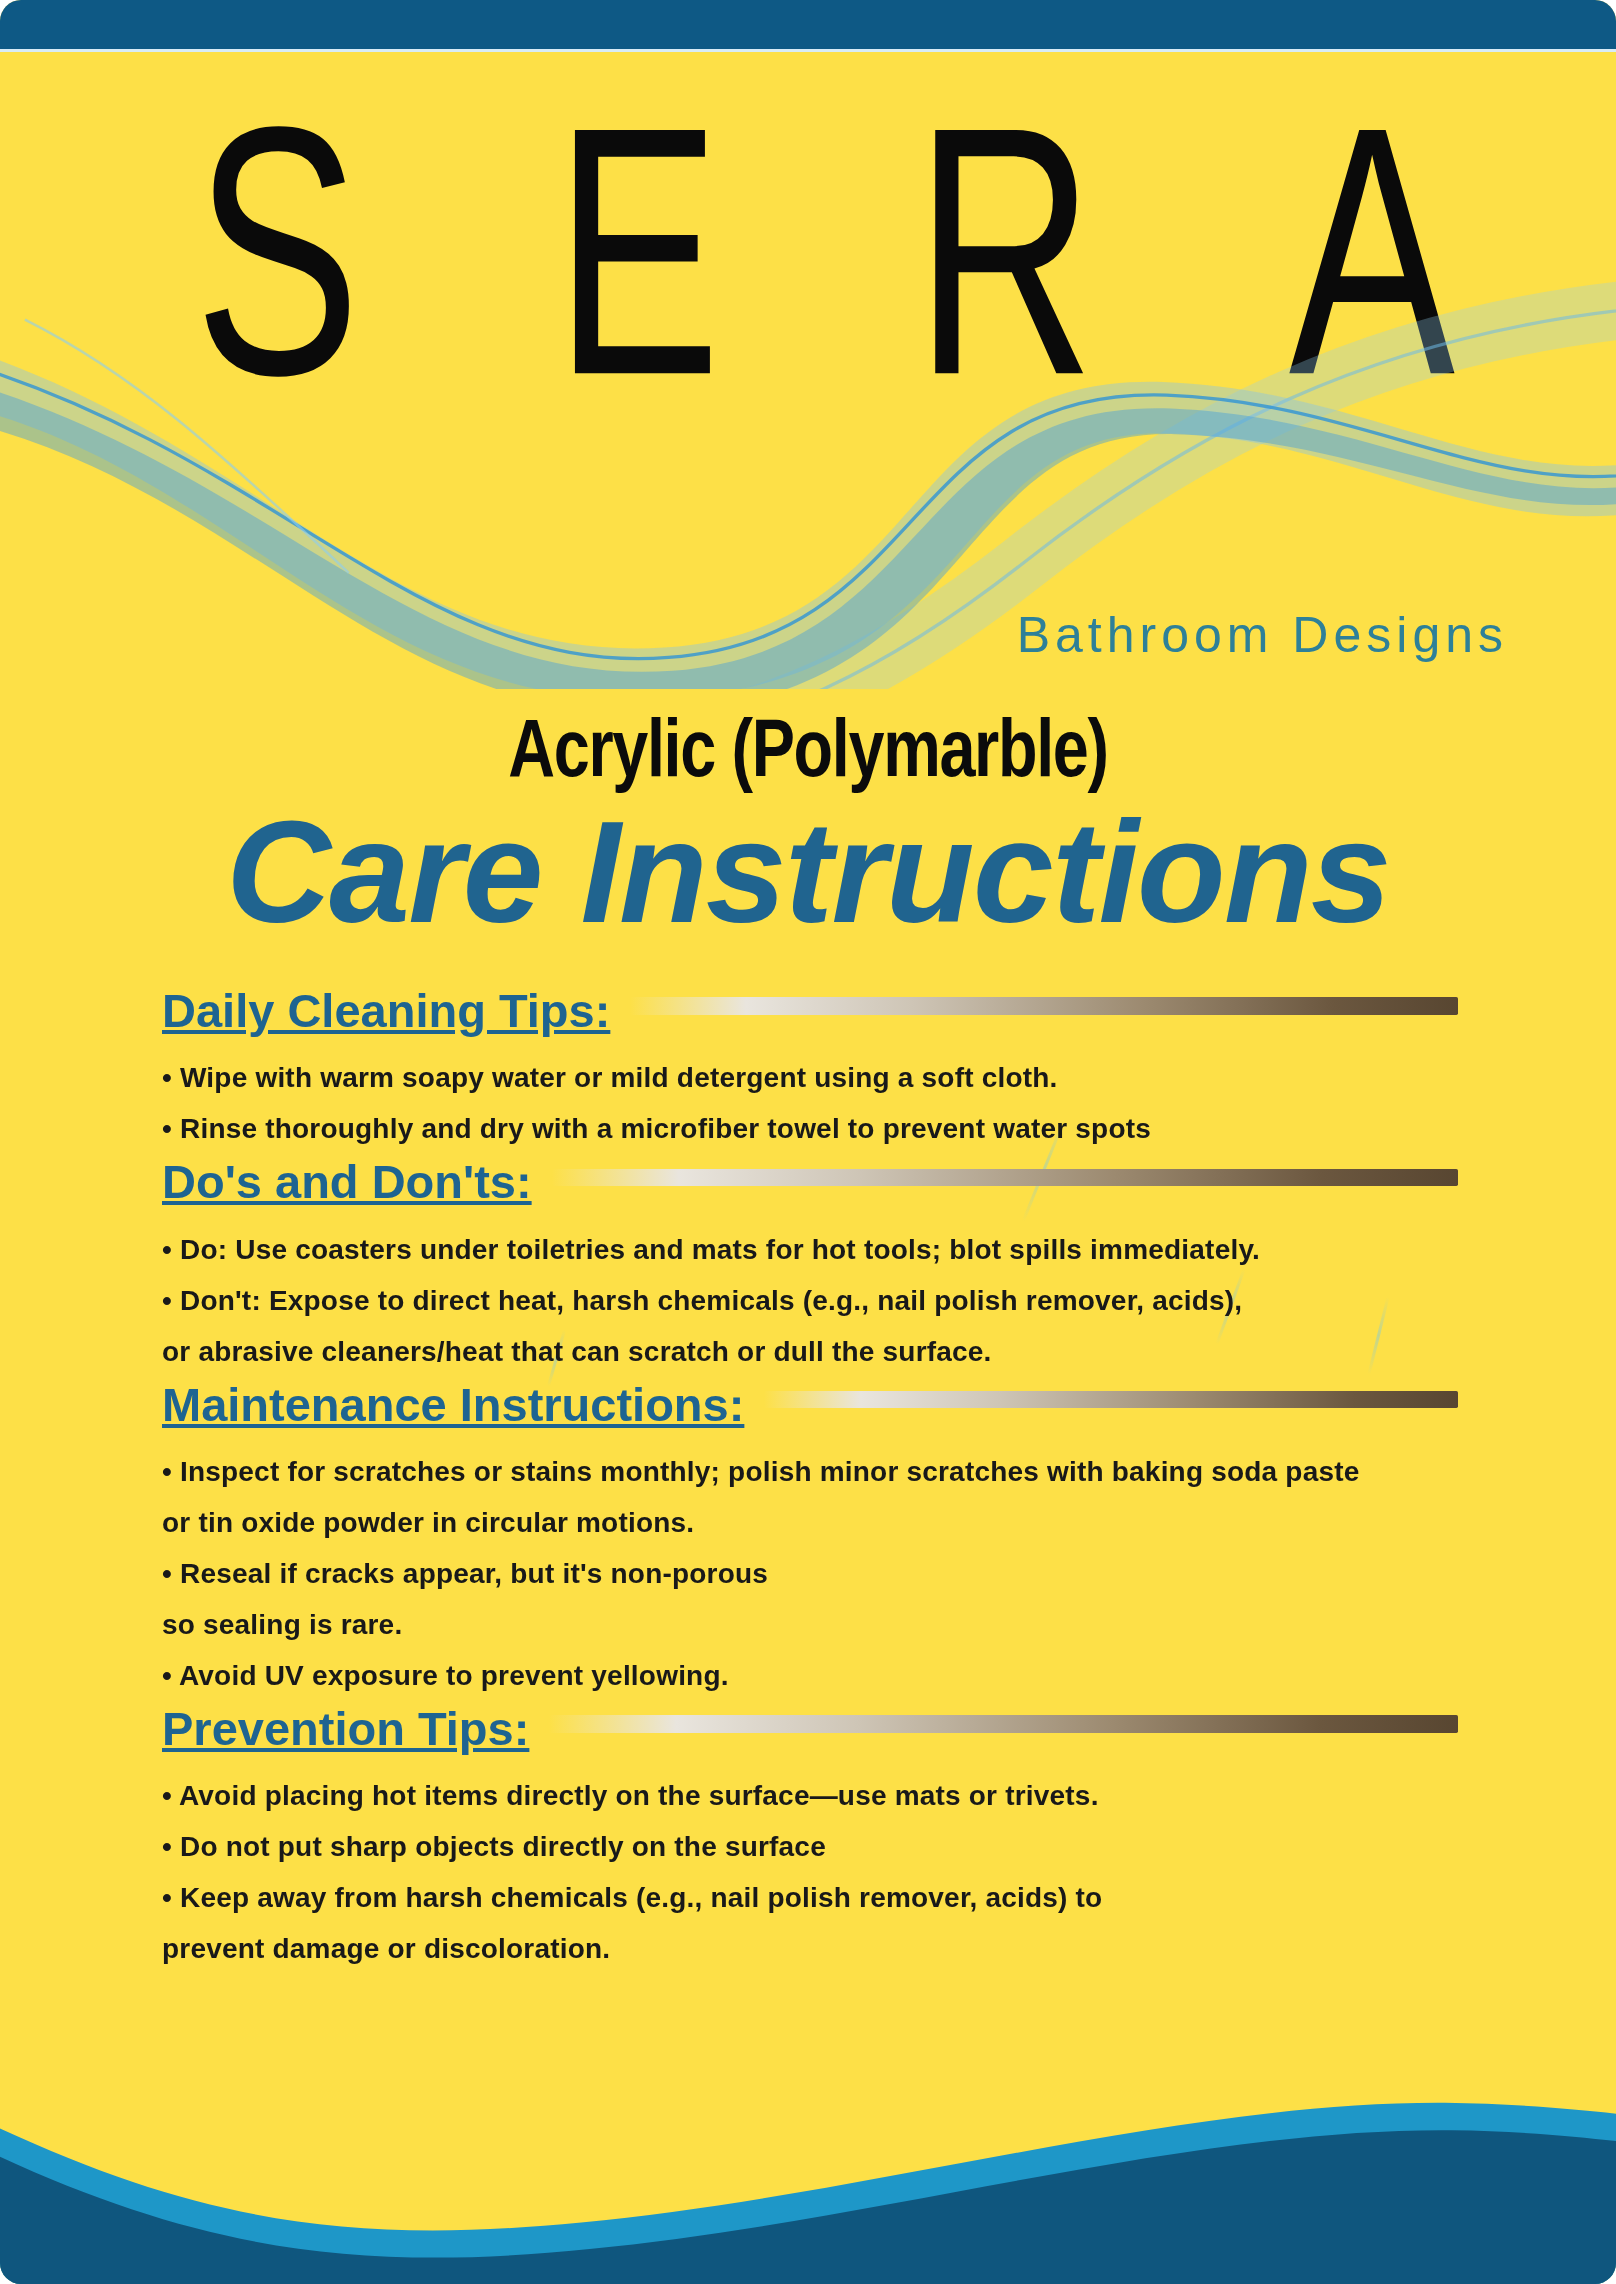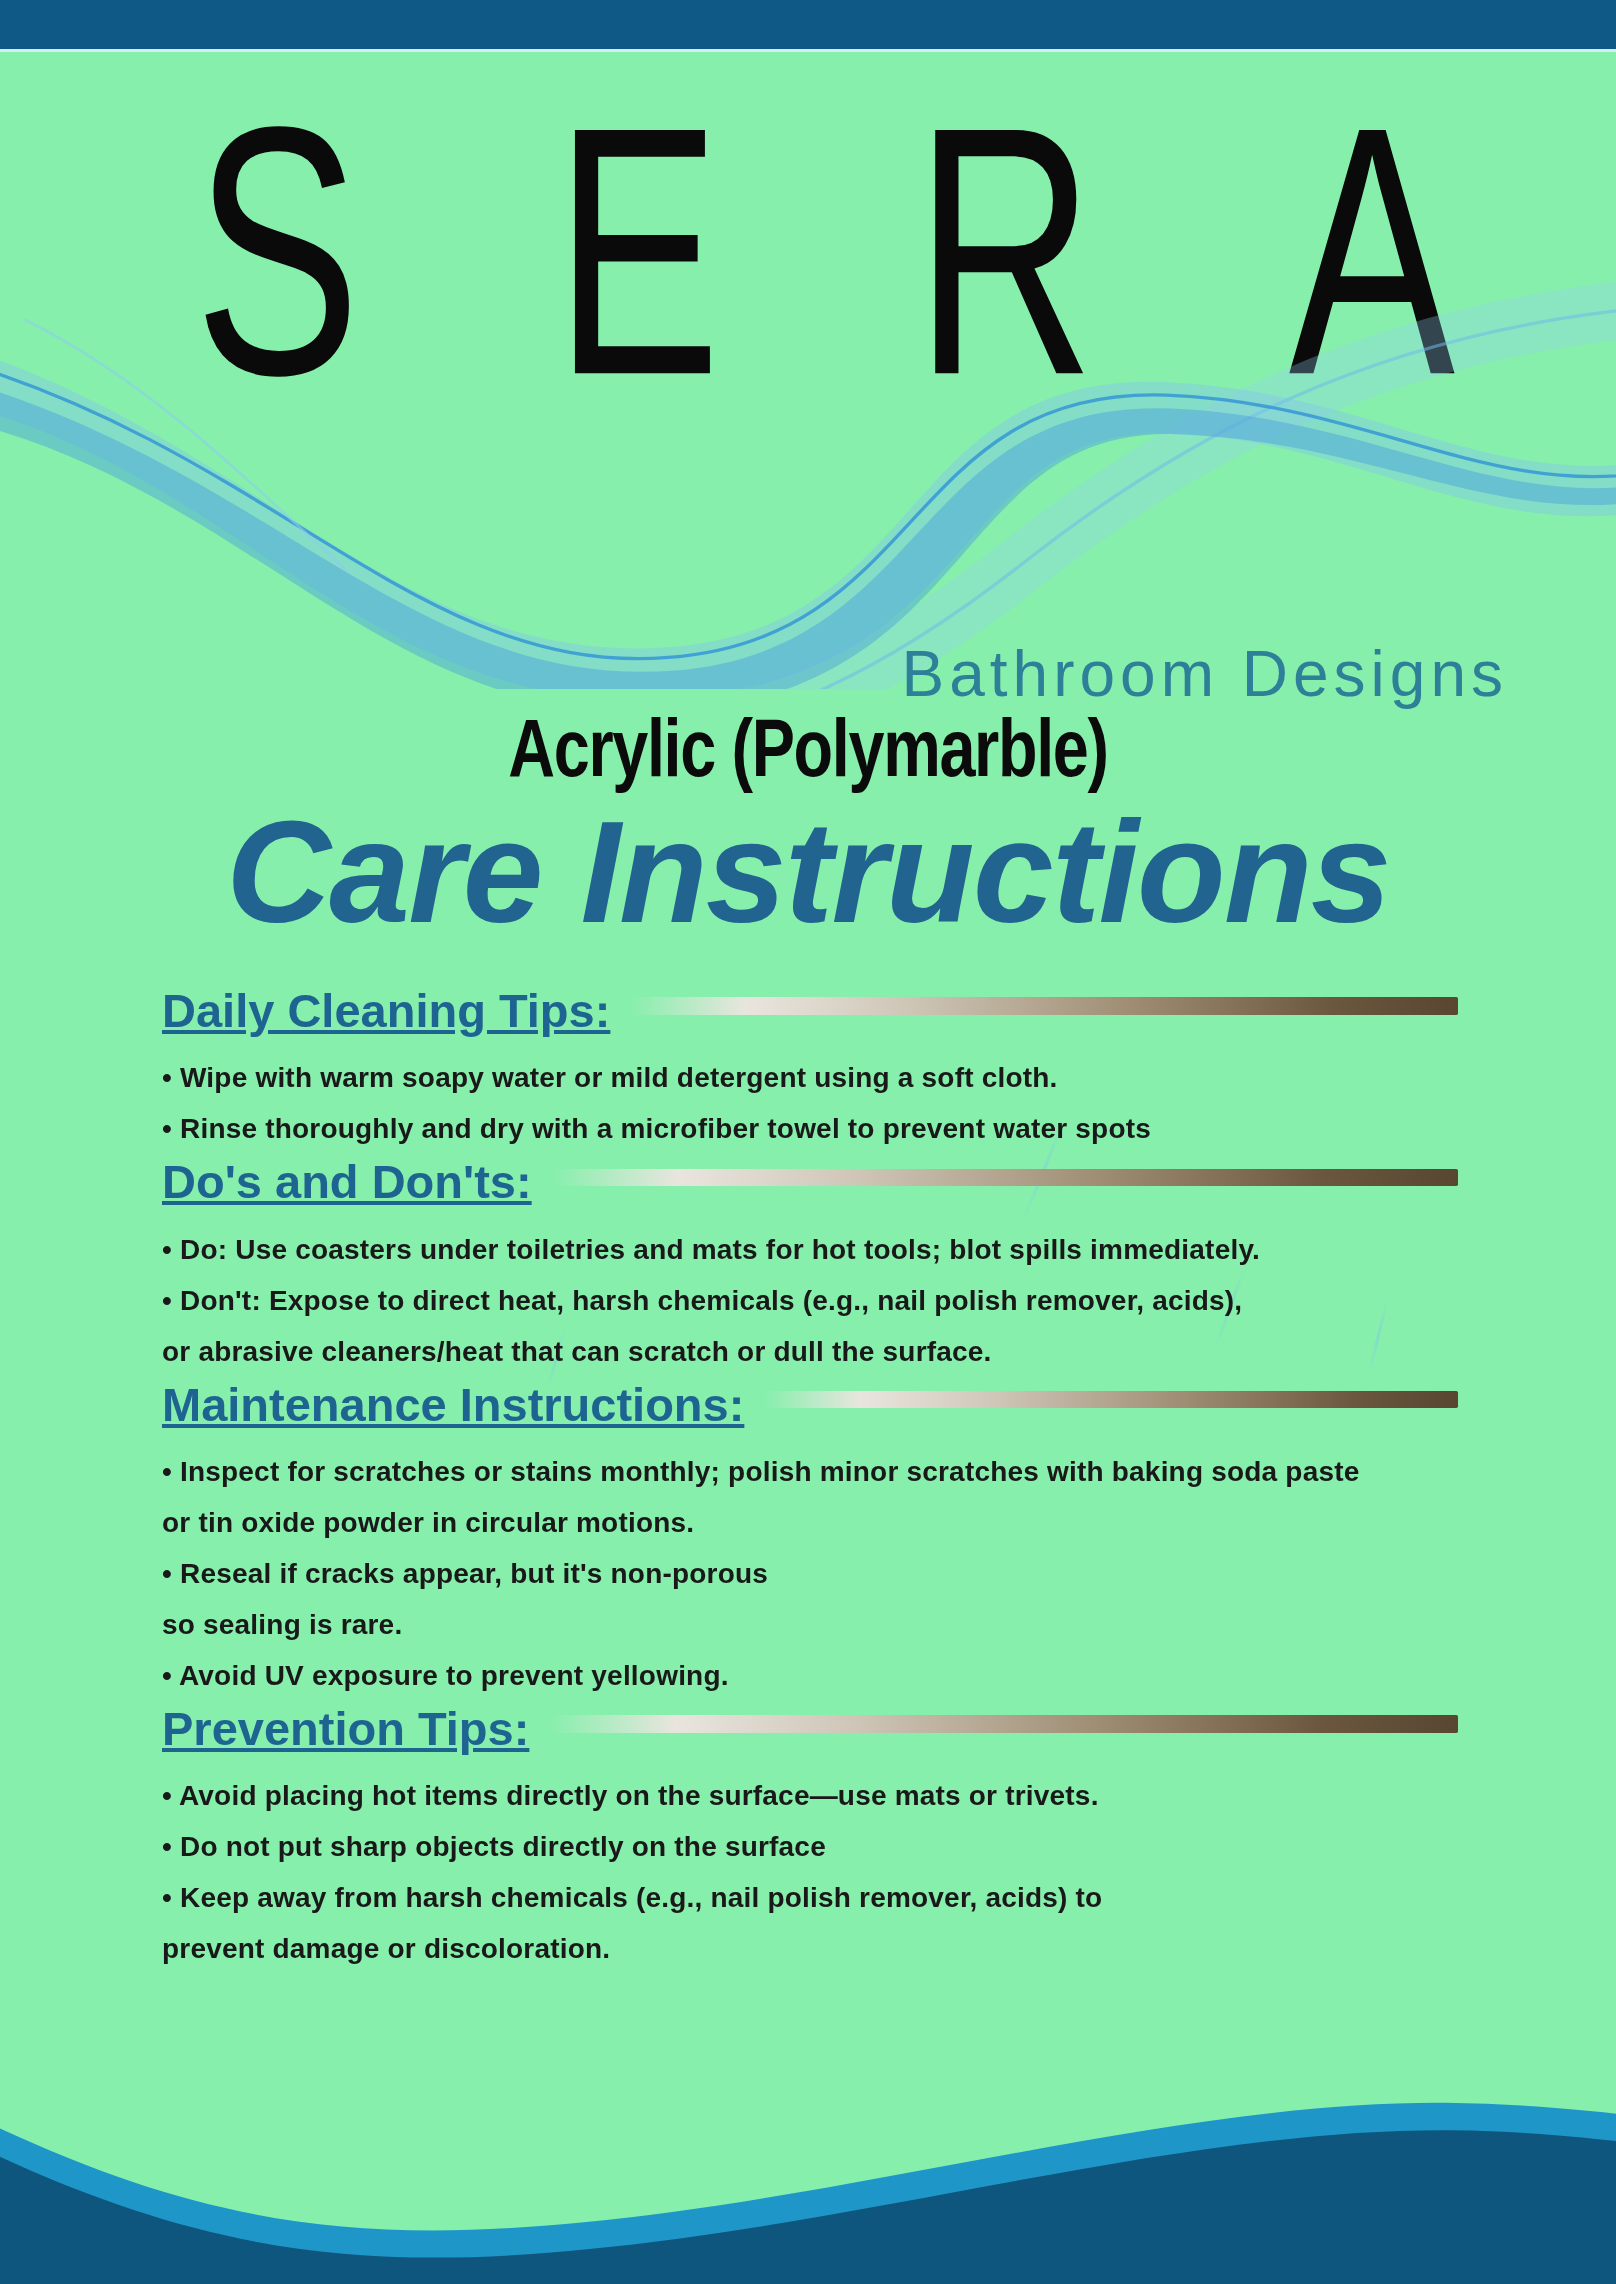--- a/index.html
+++ b/index.html
@@ -15,22 +15,23 @@
     --text-black:#191919;
     --logo-black:#0A0A0A;
   }
   *{margin:0;padding:0;box-sizing:border-box;}
   html,body{background:#ffffff;}
   body{font-family:"Liberation Sans","DejaVu Sans",sans-serif;}
   .page{
     position:relative;
     width:1616px;
     height:2284px;
-    background:#86efac;
+    background:#fde047;
     overflow:hidden;
+    border-radius:21px;
   }
   .topbar{
     position:absolute;top:0;left:0;width:100%;height:52px;
     background:var(--top-bar);
     border-bottom:3.3px solid #D8ECF6;
   }
   .logo{
     position:absolute;top:75px;left:0;width:100%;
     text-align:center;
     font-size:249px;line-height:1;
@@ -39,22 +40,22 @@
     letter-spacing:0.78em;
     text-indent:0.78em;
     transform:scaleY(1.42);
     transform-origin:center top;
     white-space:nowrap;
   }
   .header-wave{
     position:absolute;top:274px;left:0;width:1616px;height:415px;
   }
   .brand-sub{
-    position:absolute;top:638px;right:108px;
-    font-size:64px;line-height:1.15;
+    position:absolute;top:607px;right:108px;
+    font-size:50px;line-height:1.15;
     letter-spacing:5px;
     color:var(--brand-teal);
     white-space:nowrap;
   }
   .subtitle{
     position:absolute;top:702px;left:0;width:100%;
     text-align:center;
     font-size:81px;line-height:1.15;
     font-weight:bold;
     letter-spacing:-1.7px;

